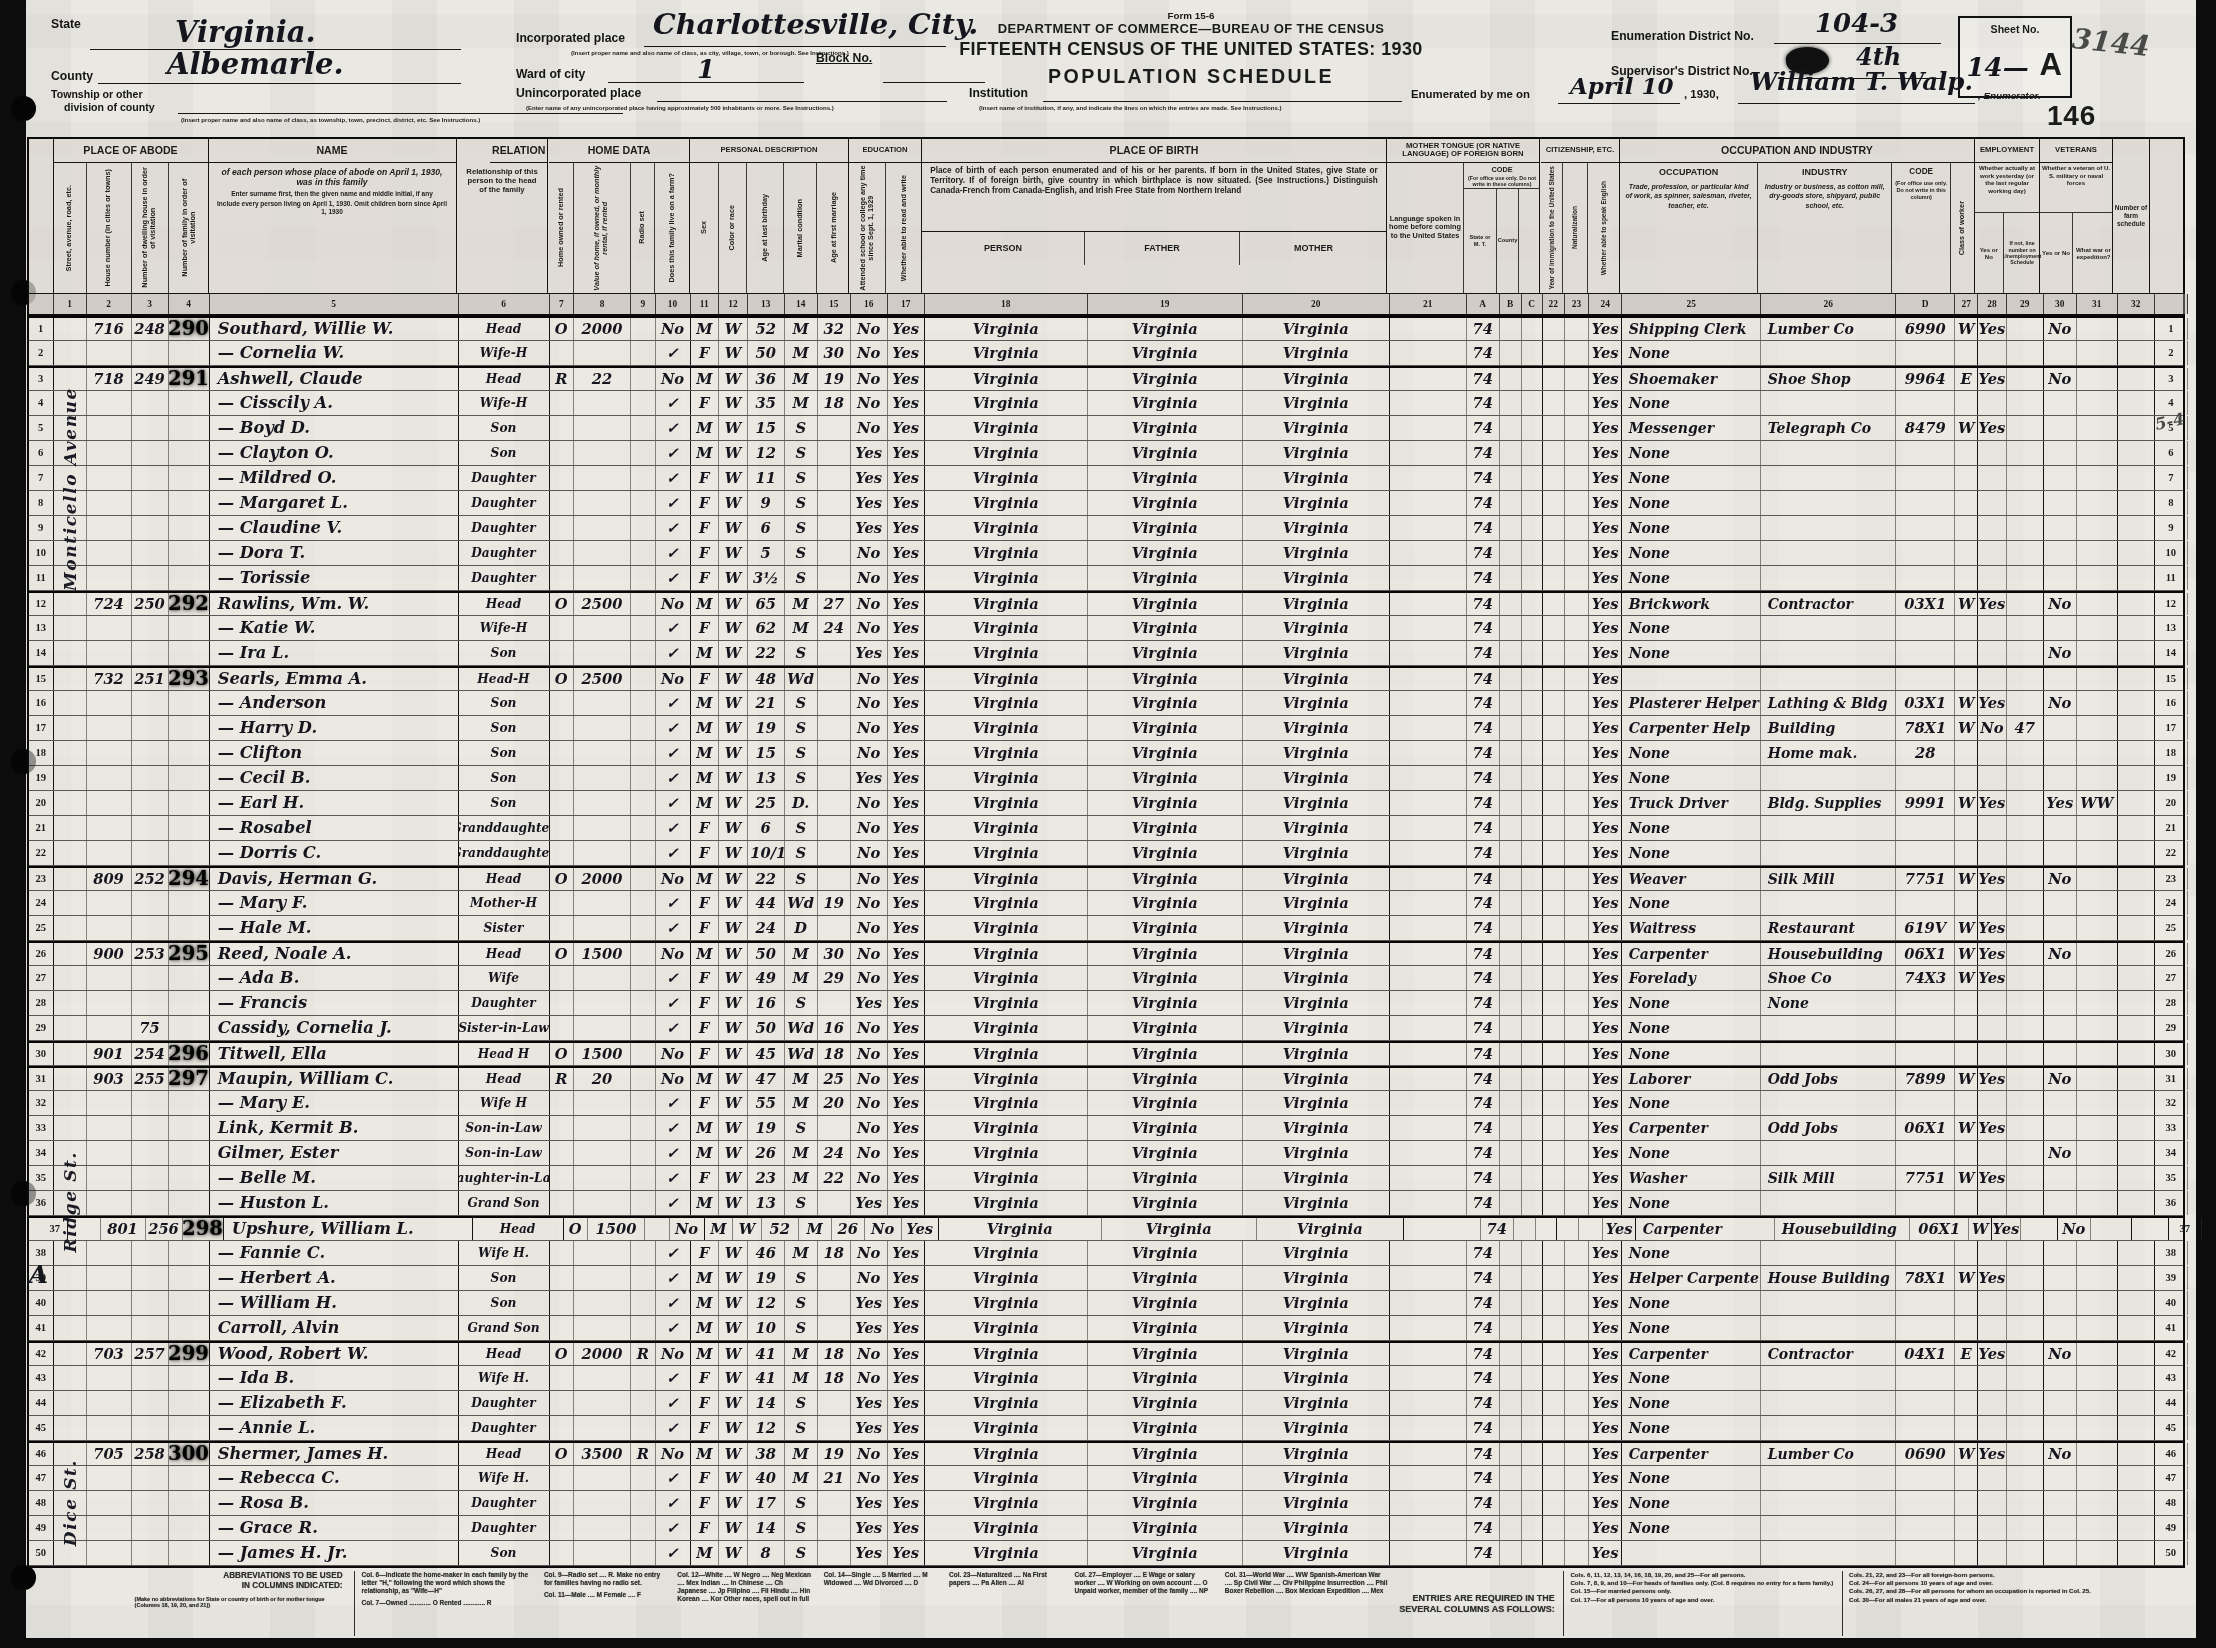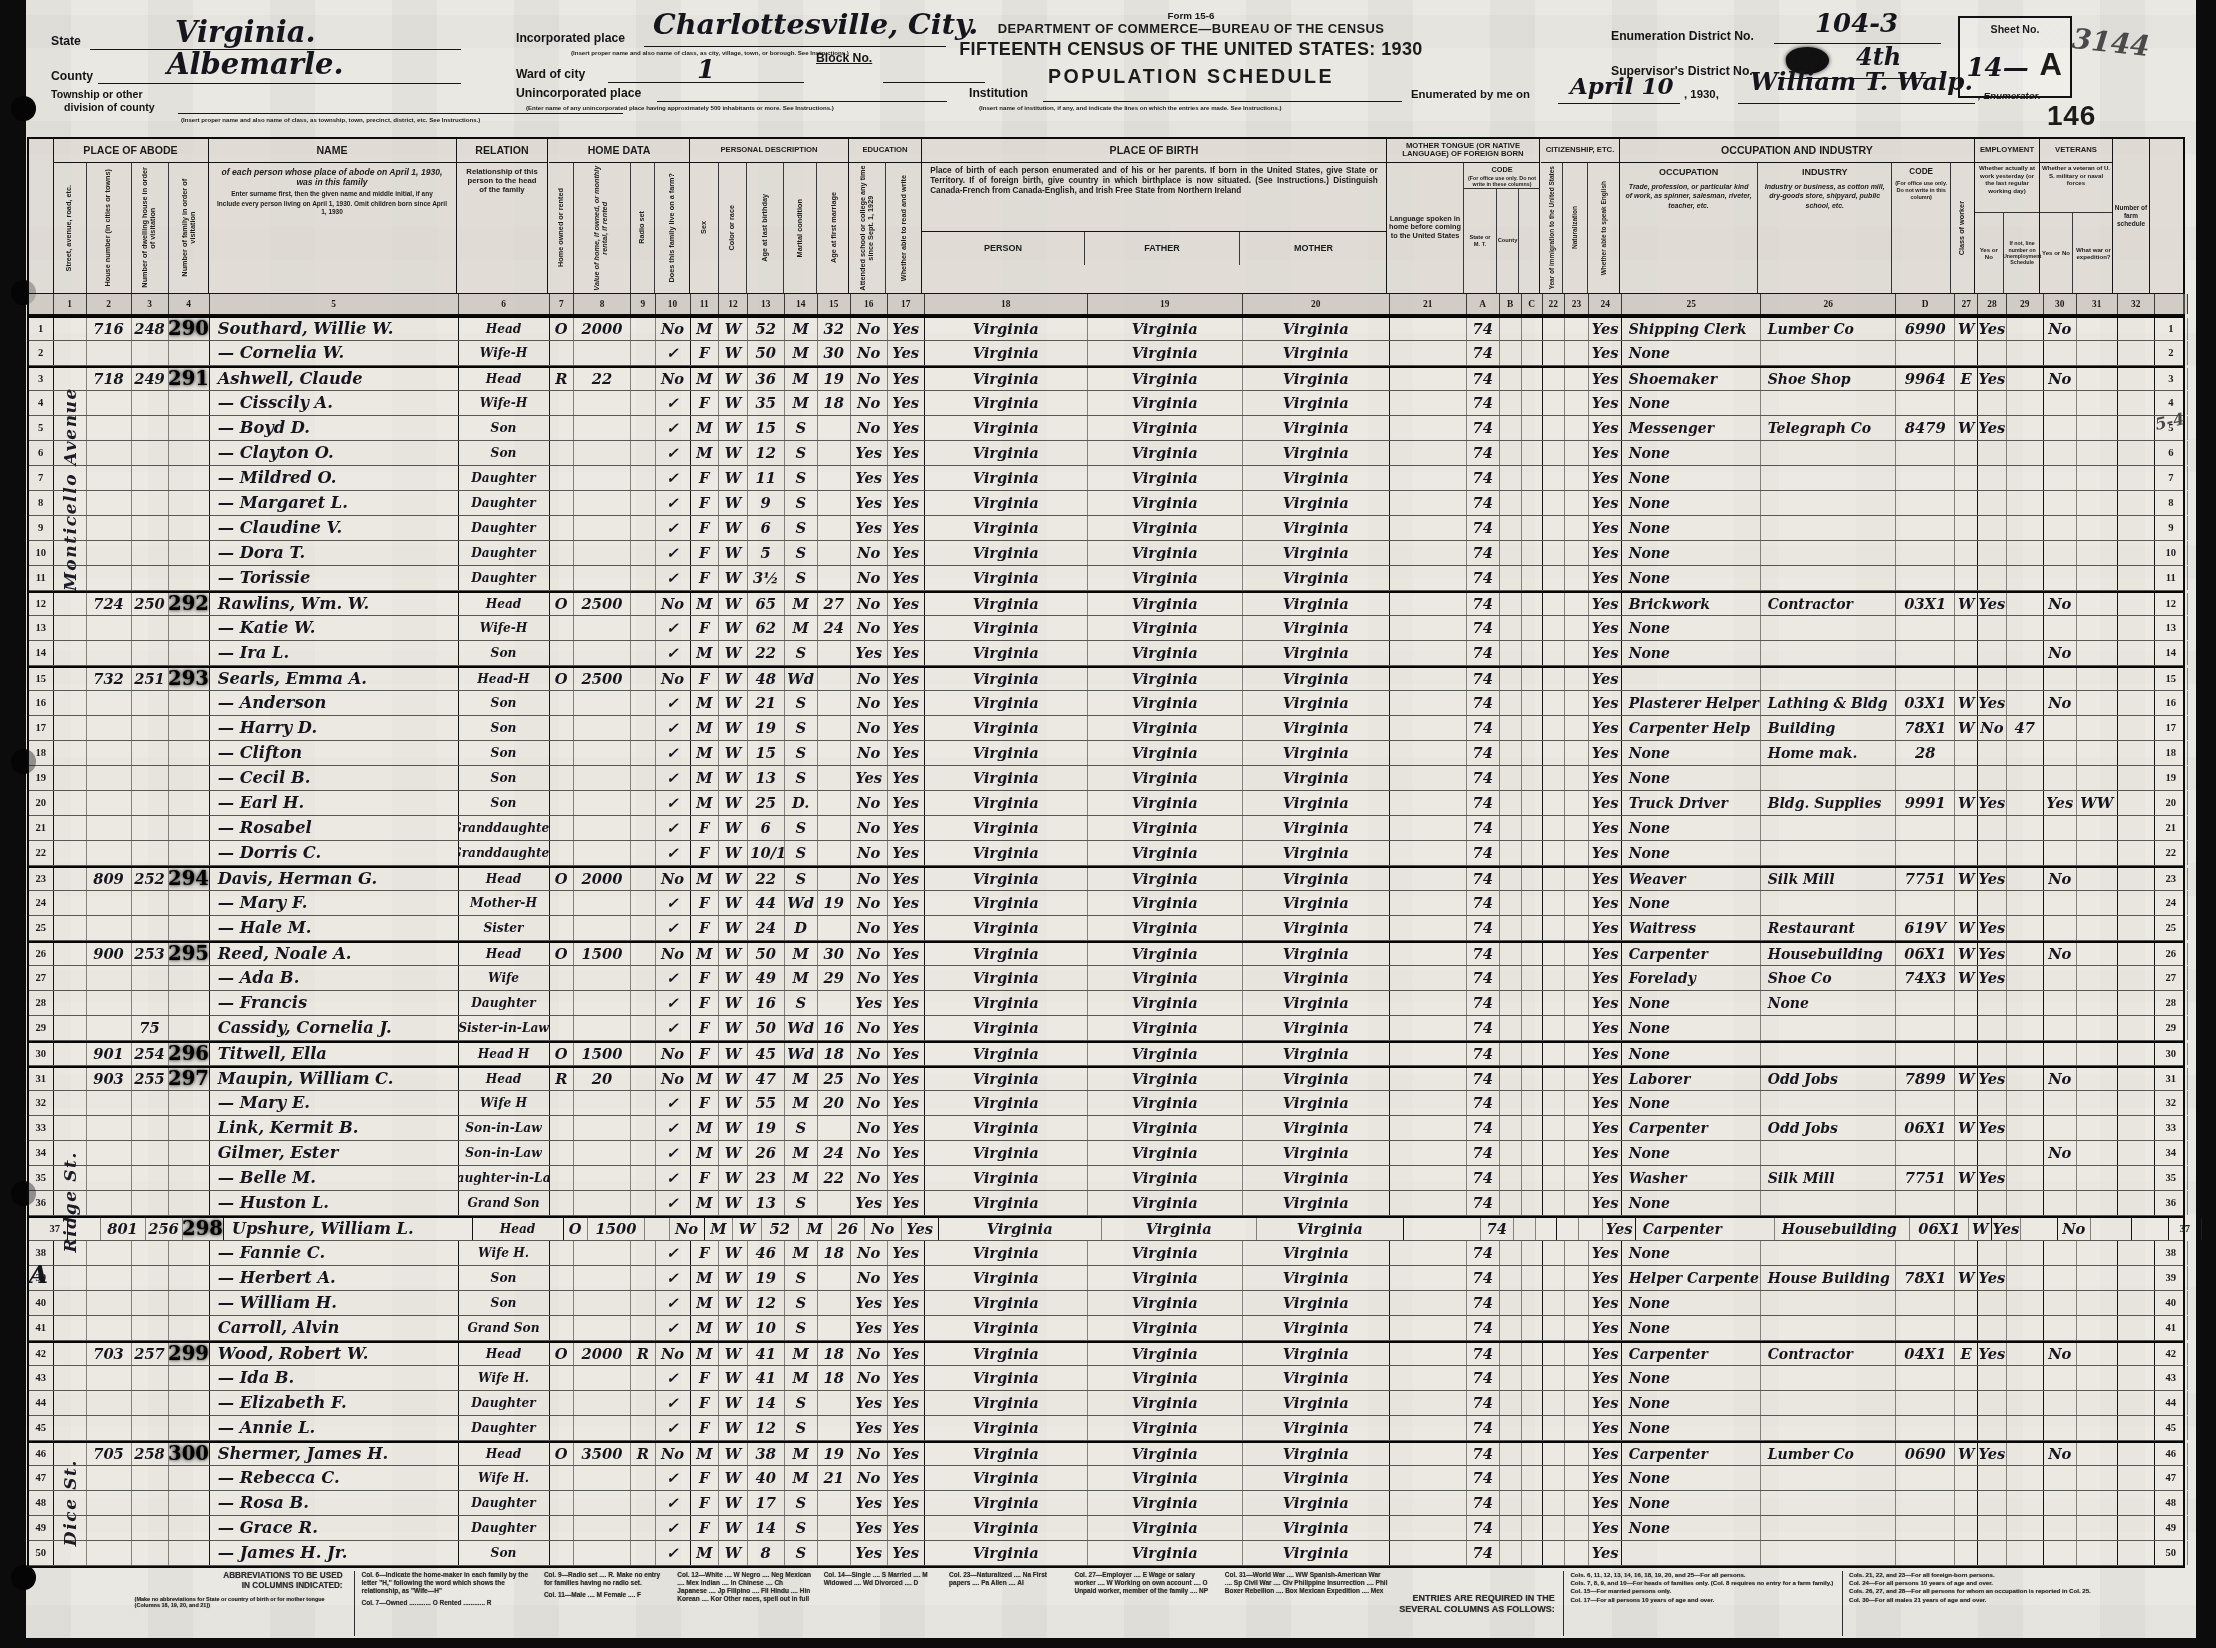--- a/index.html
+++ b/index.html
@@ -86,21 +86,21 @@
   <div class="hole" style="left:11.4px;top:1181px;"></div>
   <div class="hole" style="left:11.4px;top:1565px;"></div>
 
   <div class="abs" style="left:938px;top:9.8px;width:506px;text-align:center;">
     <div class="t-form">Form 15-6</div>
     <div class="t-dept">DEPARTMENT OF COMMERCE—BUREAU OF THE CENSUS</div>
     <div class="t-census">FIFTEENTH CENSUS OF THE UNITED STATES: 1930</div>
     <div class="t-sched">POPULATION SCHEDULE</div>
   </div>
 
-  <span class="abs fld-label" style="left:51px;top:34px;text-align:right;">State</span>
+  <span class="abs fld-label" style="left:51px;top:17px;text-align:right;">State</span>
   <div class="abs uline" style="left:90px;top:49px;width:371px;"></div>
   <span class="abs hw" style="left:175px;top:14.7px;font-size:29px;">Virginia.</span>
 
   <span class="abs fld-label" style="left:51px;top:69px;">County</span>
   <div class="abs uline" style="left:98px;top:83px;width:363px;"></div>
   <span class="abs hw" style="left:167px;top:47px;font-size:29px;">Albemarle.</span>
 
   <span class="abs fld-label" style="left:51px;top:88px;font-size:10.6px;">Township or other</span>
   <span class="abs fld-label" style="left:64px;top:101px;font-size:10.6px;">division of county</span>
   <div class="abs uline" style="left:178px;top:113px;width:445px;"></div>
@@ -174,21 +174,21 @@
 
       <div class="gb" style="left:179px;width:249px;">
         <div class="gt">NAME</div>
         <div class="desc">
           <p class="d1">of each person whose place of abode on April 1, 1930, was in this family</p>
           <p class="d2">Enter surname first, then the given name and middle initial, if any</p>
           <p class="d2">Include every person living on April 1, 1930.  Omit children born since April 1, 1930</p>
         </div>
       </div>
 
-      <div class="gb" style="left:428px;width:91px;">
+      <div class="gb" style="left:428px;width:91px;align-items:flex-end;">
         <div class="gt">RELATION</div>
         <div class="desc">
             <p class="d2" style="font-size:7.7px;">Relationship of this person to the head of the family</p>
           </div>
       </div>
 
       <div class="gb" style="left:520px;width:141px;">
         <div class="gt">HOME DATA</div>
         <div class="gc">
           <div class="vl" style="width:24.5px;">

